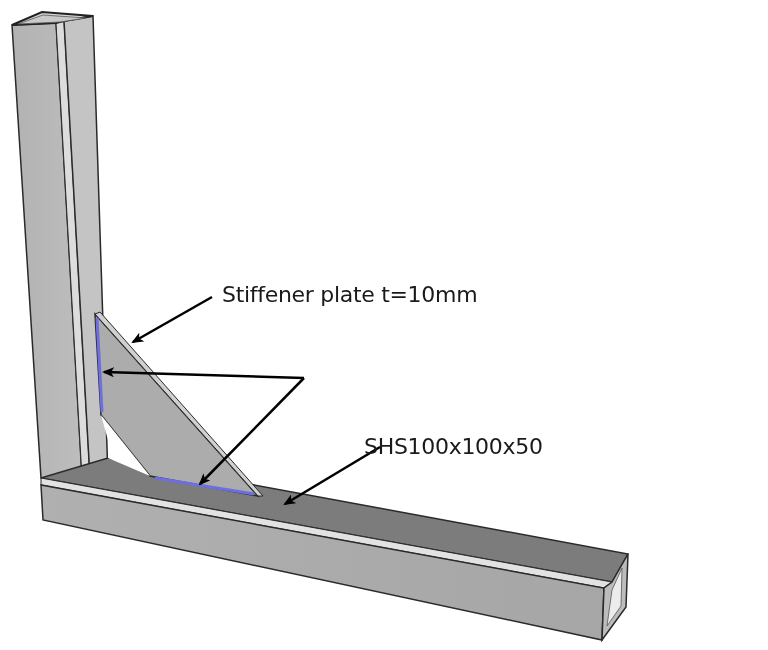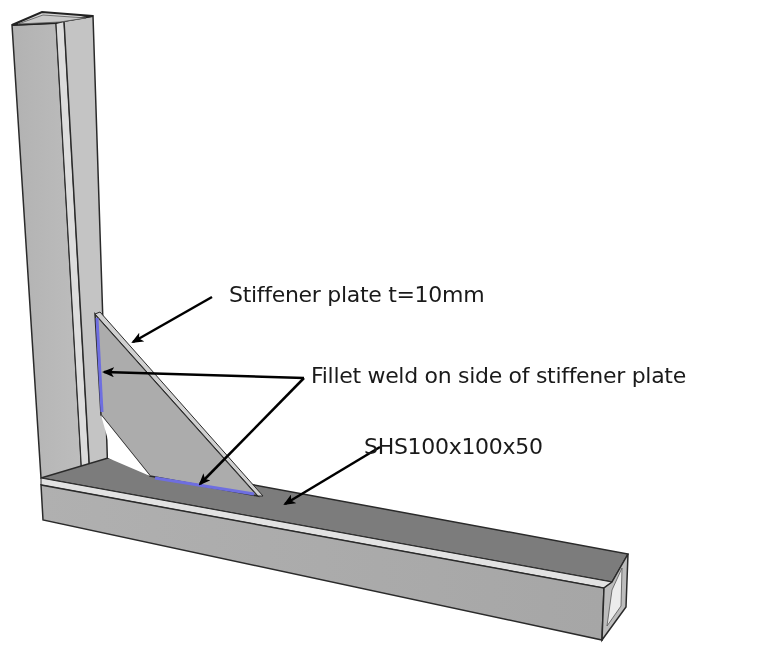--- a/index.html
+++ b/index.html
@@ -74,16 +74,15 @@
 
       <line x1="212" y1="297" x2="133" y2="342" stroke="#000" stroke-width="2.5" marker-end="url(#arrowhead)"></line>
 
       <line x1="304" y1="378" x2="104" y2="372" stroke="#000" stroke-width="2.5" marker-end="url(#arrowhead)"></line>
       <line x1="304" y1="378" x2="200" y2="484" stroke="#000" stroke-width="2.5" marker-end="url(#arrowhead)"></line>
 
       <line x1="380" y1="447" x2="285" y2="504" stroke="#000" stroke-width="2.5" marker-end="url(#arrowhead)"></line>
     </g>
   </svg>
 
-  <div class="label" style="left:222px; top:284px;margin-left:7px;">Stiffener plate t=10mm</div>
-  <div class="label" style="left:311px; top:365px;">Fillet weld on side of stiffener plate</div>
+  <div class="label" style="left:222px; top:284px;">Stiffener plate t=10mm</div>
   <div class="label" style="left:364px; top:436px;">SHS100x100x50</div>
 </div>
 
 </body></html>

